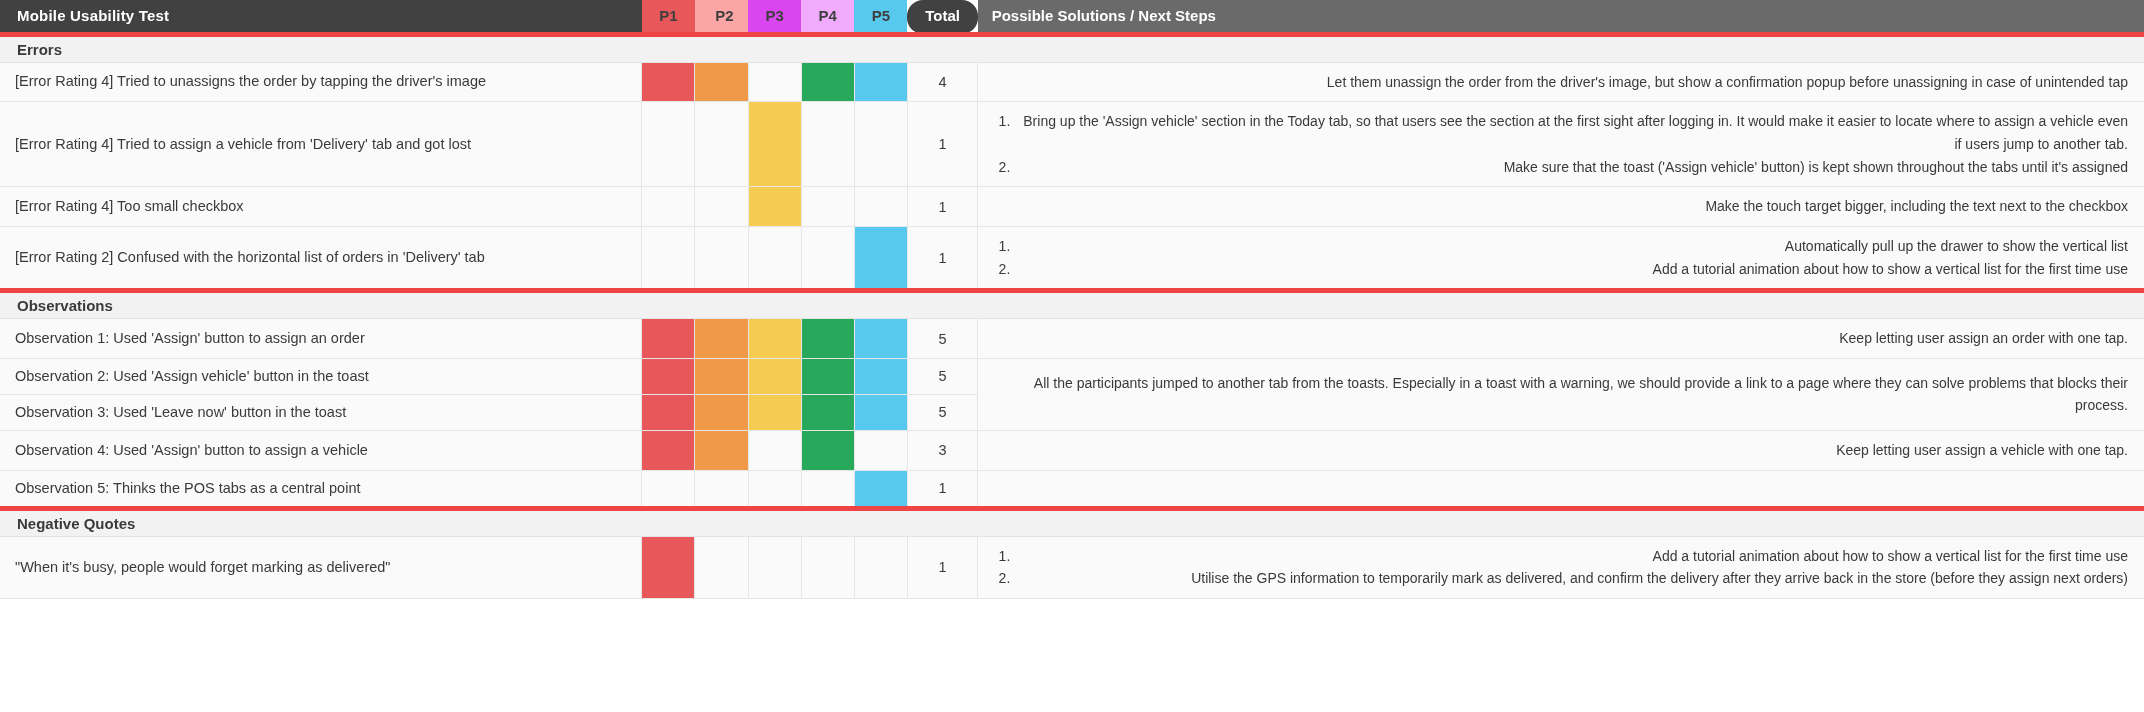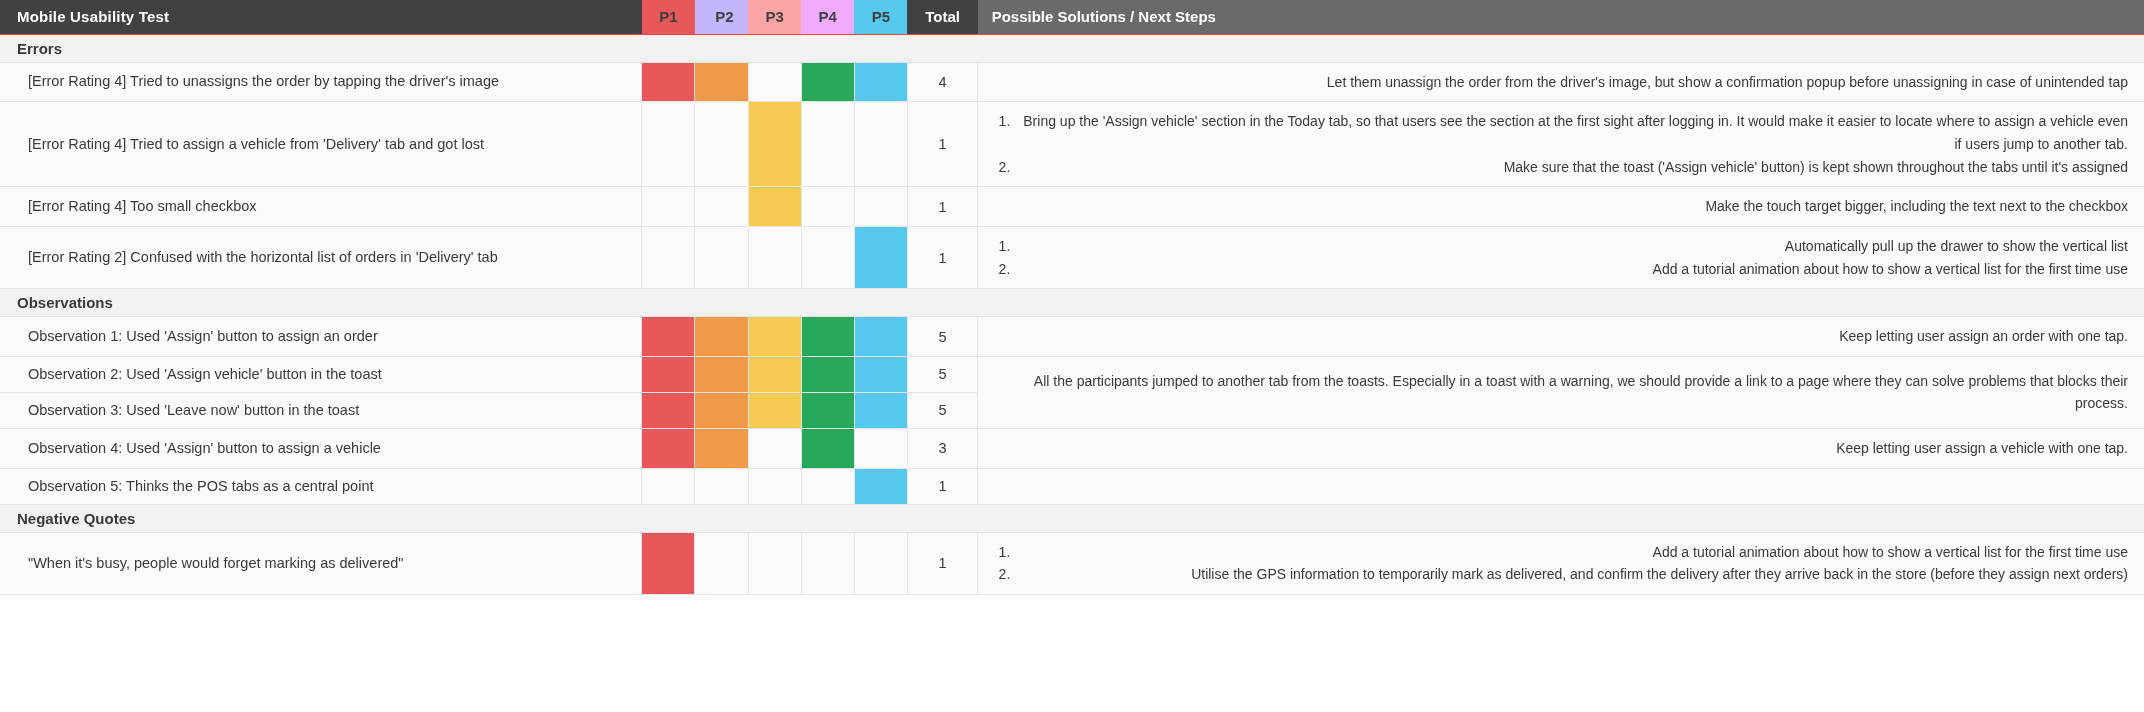--- a/index.html
+++ b/index.html
@@ -41,58 +41,59 @@
     text-align: left;
     padding-left: 17px;
     letter-spacing: .2px;
   }
   th.h-p {
     text-align: center;
     color: #3f3f3f;
     font-size: 15px;
   }
   th.h-p1 { background: #e8575a; }
-  th.h-p2 { background: #c4b5fd; padding-left: 6px; }
-  th.h-p3 { background: #fca5a5; }
+  th.h-p2 { background: #fca5a5; padding-left: 6px; }
+  th.h-p3 { background: #d946ef; }
   th.h-p4 { background: #f0abfc; margin-left: 26px; }
   th.h-p5 { background: #58c9ee; }
   th.h-total {
     background: #414141;
     color: #ffffff;
     text-align: center;
+    border-radius: 16px;
   }
   th.h-sol {
     background: #6a6a6a;
     color: #ffffff;
     text-align: left;
     padding-left: 14px;
     margin-left: 8px;
   }
 
   
   tr.section-row td {
     background: #f2f2f2;
-    border-top: 1px solid #ef4444;
+    border-top: 5px solid #ef4444;
     border-bottom: 1px solid #e3e3e3;
     height: 28px;
     padding: 0 0 0 17px;
     font-size: 15px;
     font-weight: bold;
     color: #3a3a3a;
   }
 
   
   tbody td {
     border-bottom: 1px solid #e6e6e6;
     background: #fafafa;
     padding: 0;
     vertical-align: middle;
   }
   td.item {
-    padding: 7px 14px 7px 28px;
+    padding: 7px 14px 7px 15px;
     font-size: 14.5px;
     color: #3a3a3a;
     line-height: 1.45;
     border-right: 1px solid #e6e6e6;
   }
   td.cell {
     border-right: 1px solid #e6e6e6;
     background: #fafafa;
   }
   td.cell.on-p1 { background: #e8575a; }

